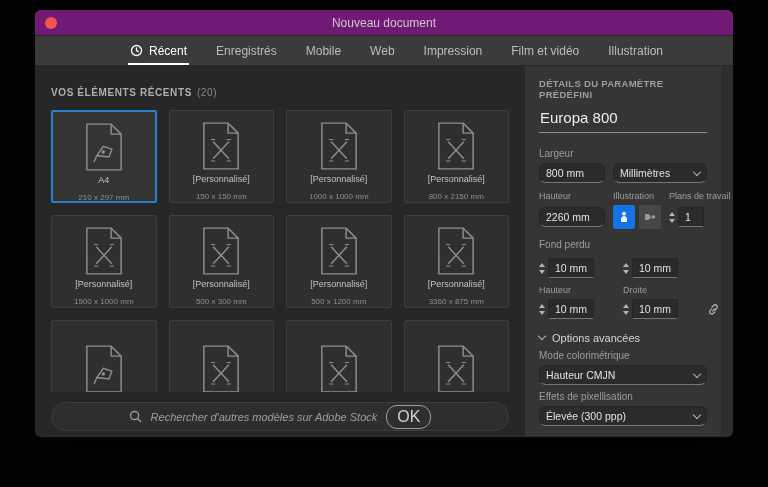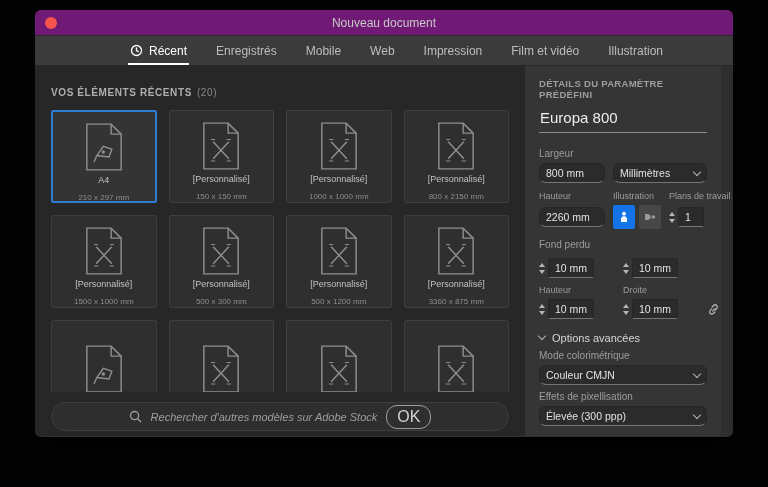--- a/index.html
+++ b/index.html
@@ -359,21 +359,21 @@
         </svg>
       </div>
 
       <div class="advanced">
         <span class="chev"></span>
         <span>Options avancées</span>
       </div>
 
       <div class="field-label">Mode colorimétrique</div>
       <div class="sel" style="flex:none">
-        <span>Couleur CMJN</span>
+        <span>Hauteur CMJN</span>
         <span class="chev"></span>
       </div>
 
       <div class="field-label">Effets de pixellisation</div>
       <div class="sel" style="flex:none">
         <span>Élevée (300 ppp)</span>
         <span class="chev"></span>
       </div>
 
     </div>

